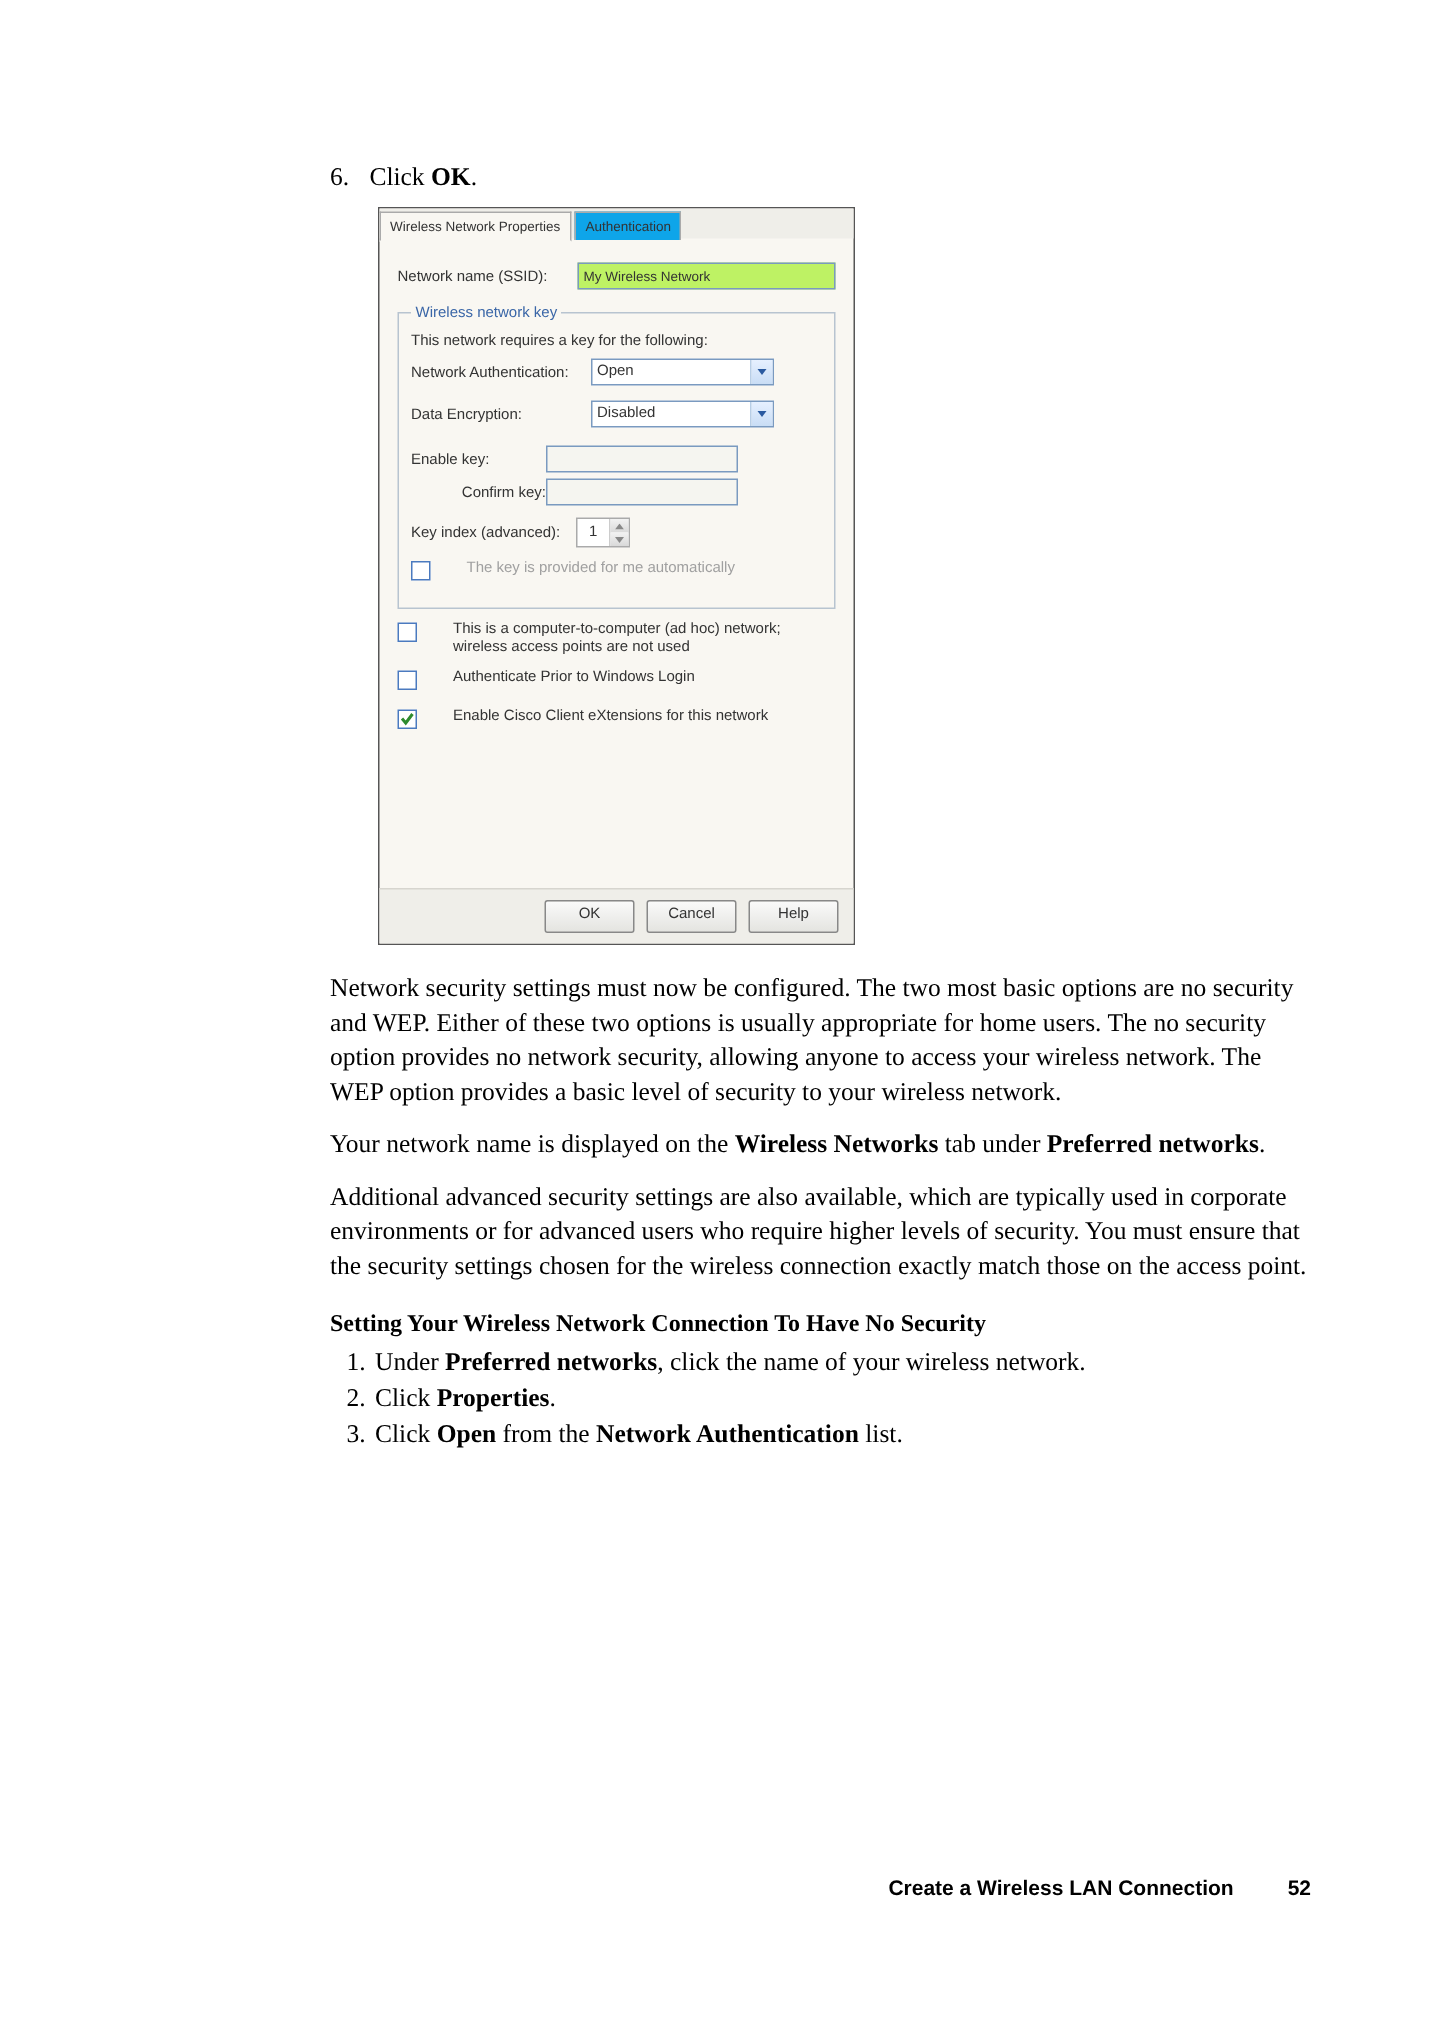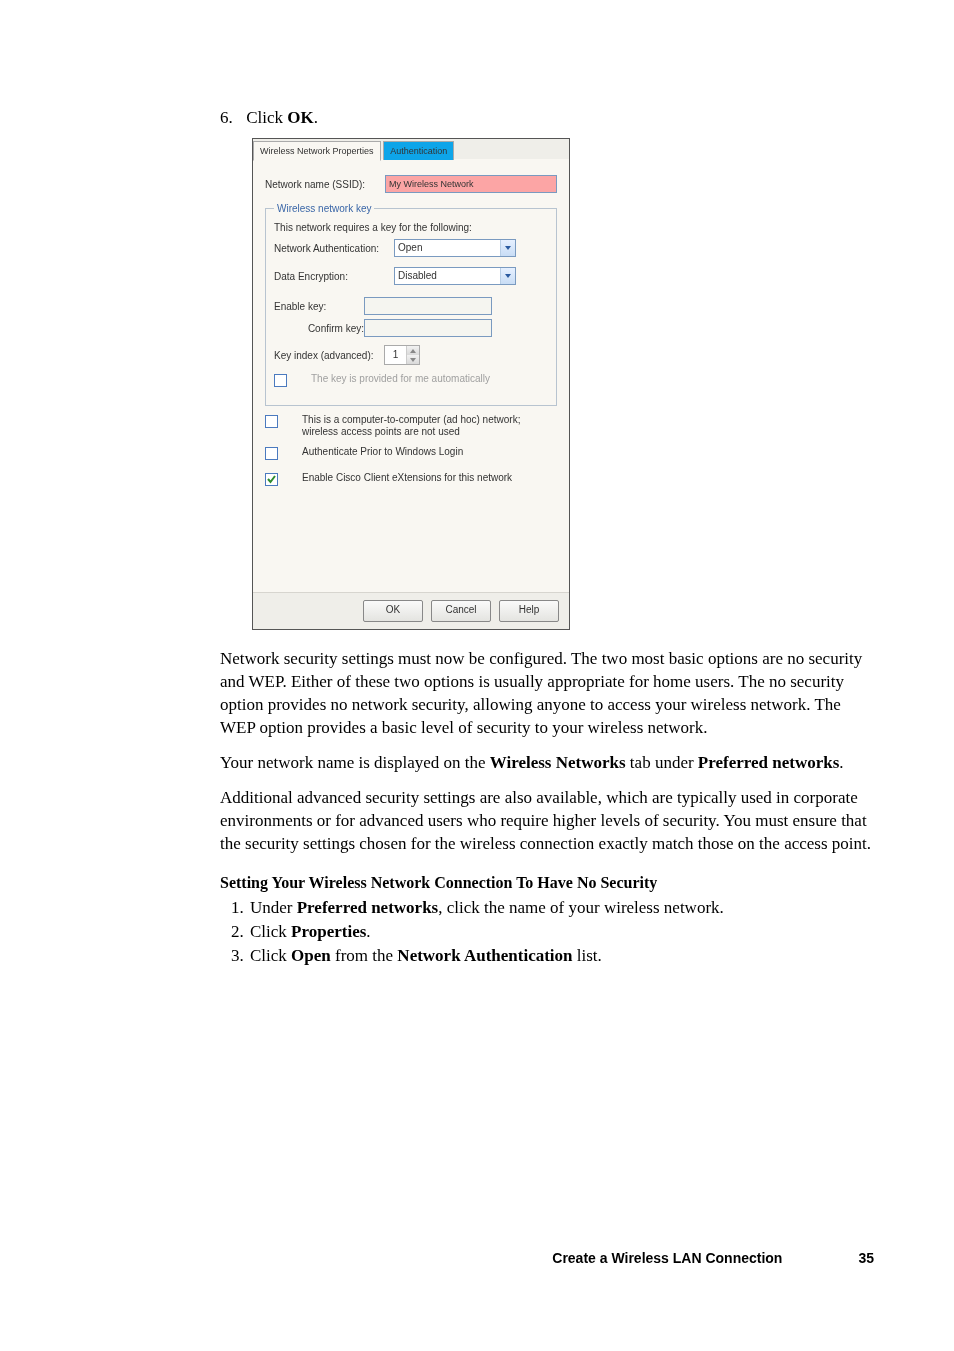--- a/index.html
+++ b/index.html
@@ -66,21 +66,21 @@
     margin: 4px 0;
   }
   .row .lbl {
     width: 120px;
   }
   .textbox {
     border: 1px solid #7a9ac0;
     height: 16px;
     line-height: 16px;
     padding: 0 3px;
-    background: #fca5a5;
+    background: #bef264;
     font-size: 9px;
     flex: 1;
   }
   .textbox.ro {
     background: #f5f5f0;
   }
   fieldset.wnk {
     border: 1px solid #b8c4d0;
     margin: 10px 0 6px 0;
     padding: 6px 8px 10px 8px;
@@ -202,21 +202,21 @@
   }
   .footer {
     position: absolute;
     bottom: 85px;
     right: 80px;
     left: 220px;
     display: flex;
     justify-content: flex-end;
     font-family: Arial, Helvetica, sans-serif;
     font-size: 14px;
-    gap: 76px;
+    gap: 36px;
   }
   .footer .title { font-weight: bold; }
   .footer .pno { font-weight: bold; }
 </style>
 </head>
 <body>
 
 <div class="page">
 
   <div class="step6">
@@ -343,14 +343,14 @@
     </li>
     <li>
       <span>Click </span><b>Open</b><span> from the </span><b>Network Authentication</b><span> list.</span>
     </li>
   </ol>
 
 </div>
 
 <div class="footer">
   <span class="title">Create a Wireless LAN Connection</span>
-  <span class="pno">35</span>
+  <span class="pno">52</span>
 </div>
 
 </body></html>

